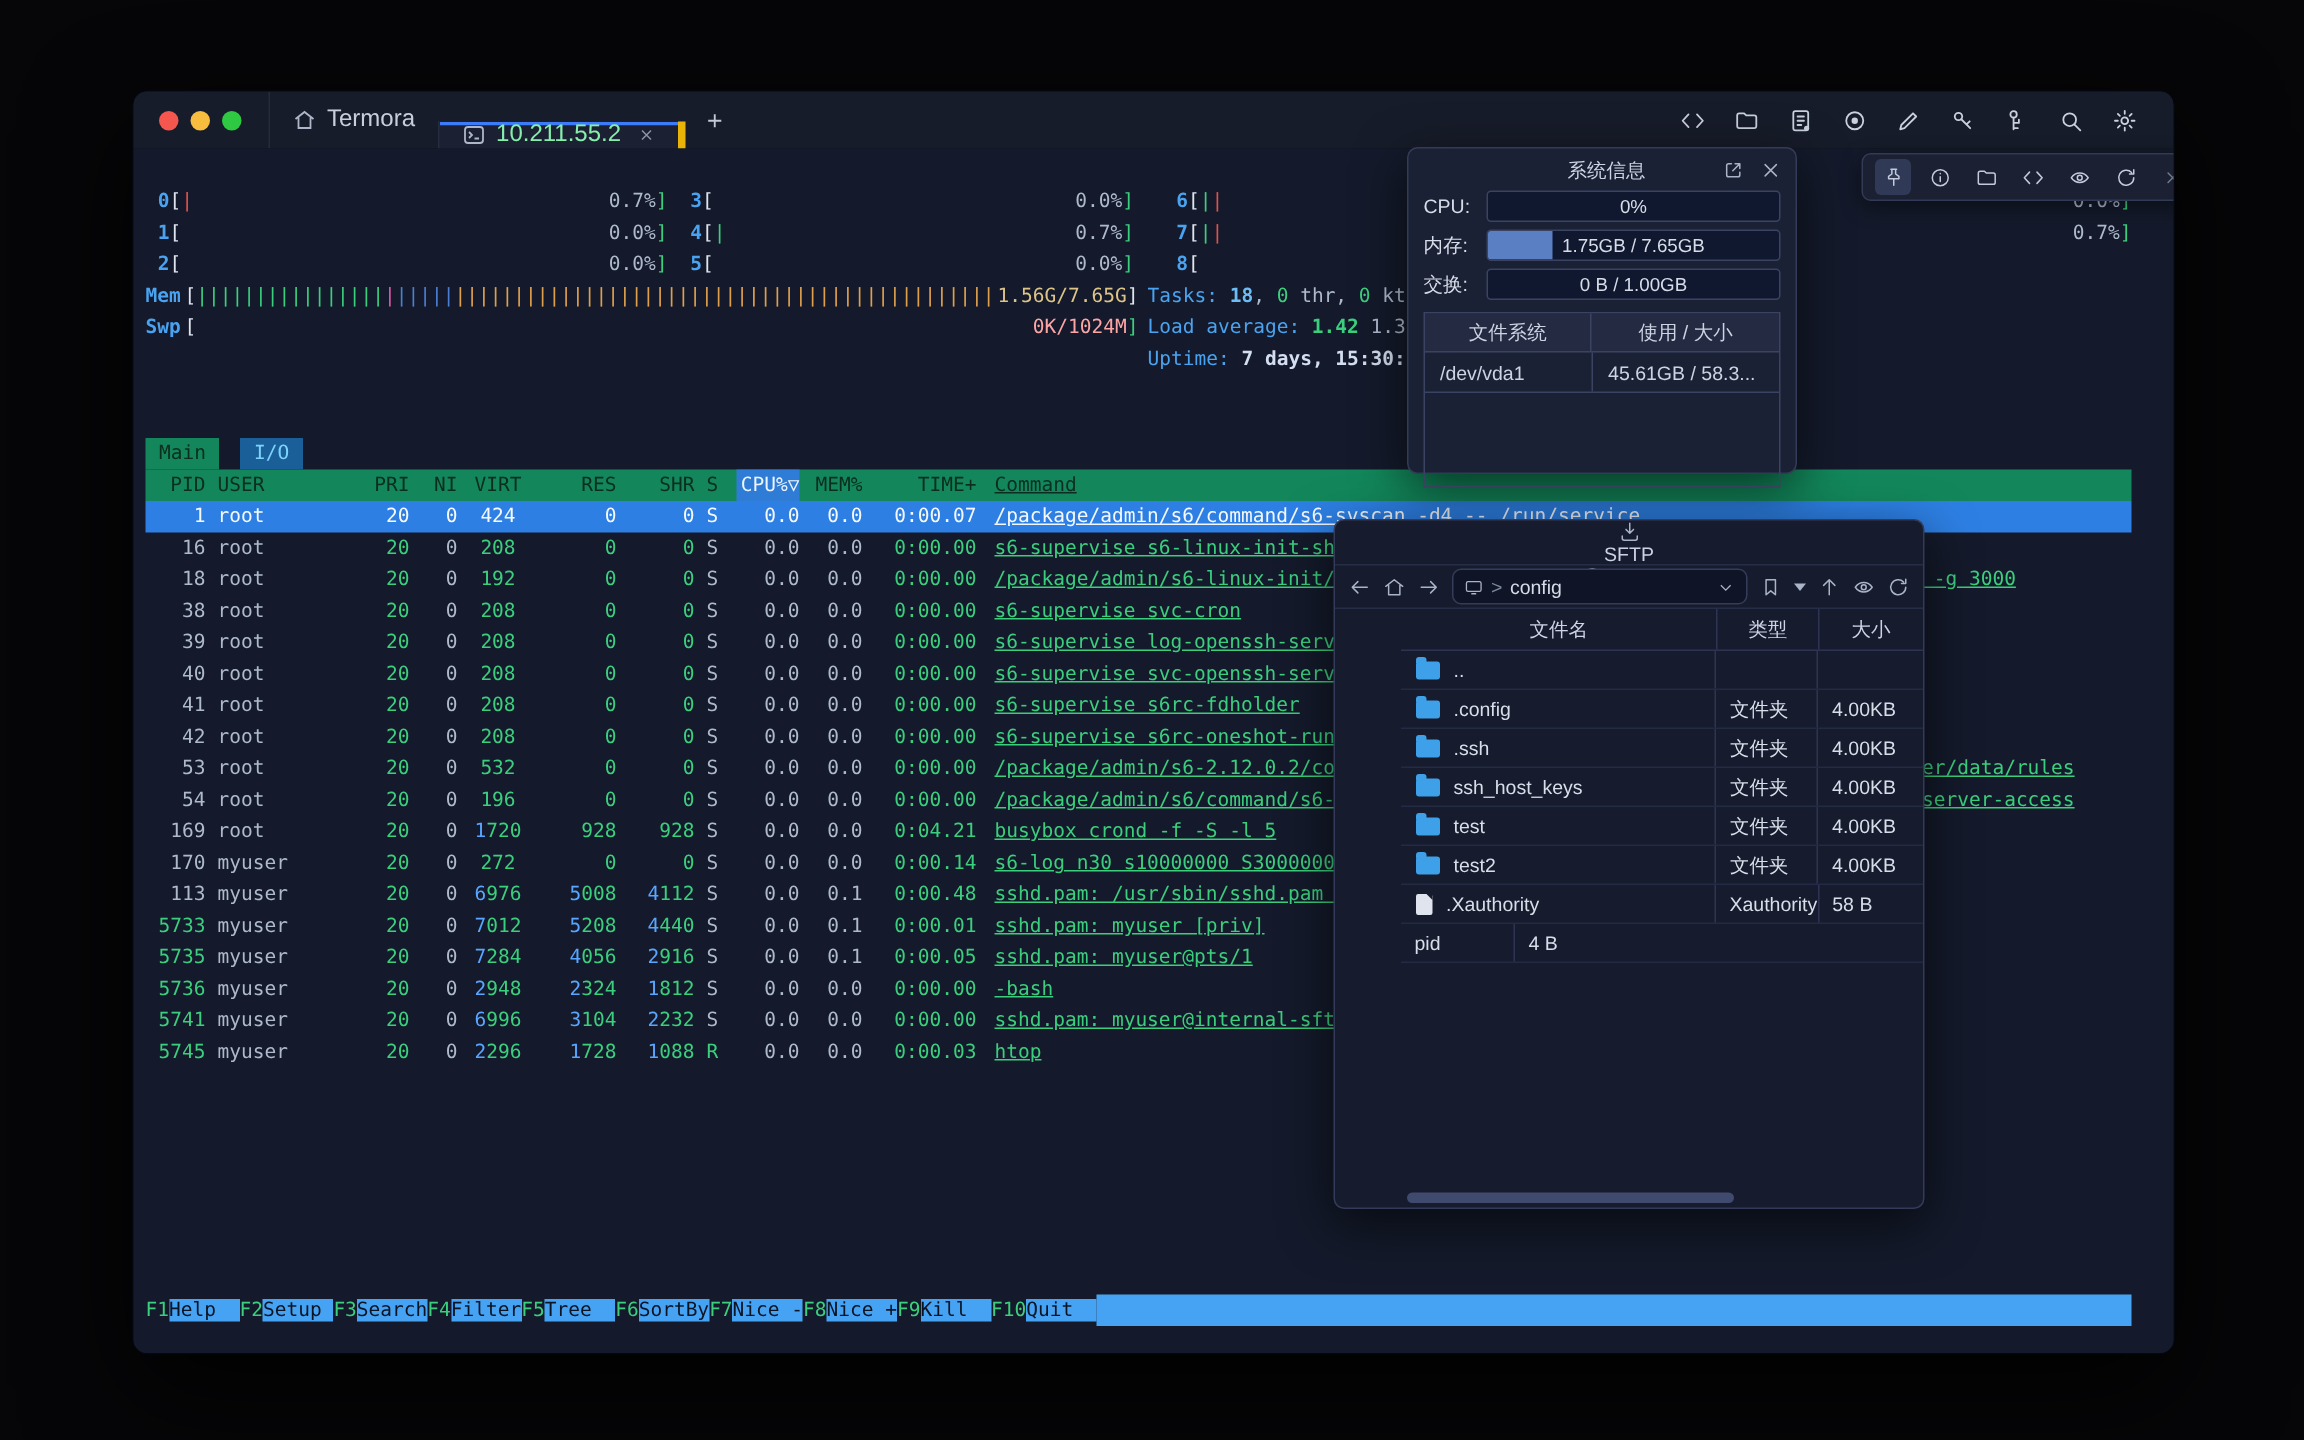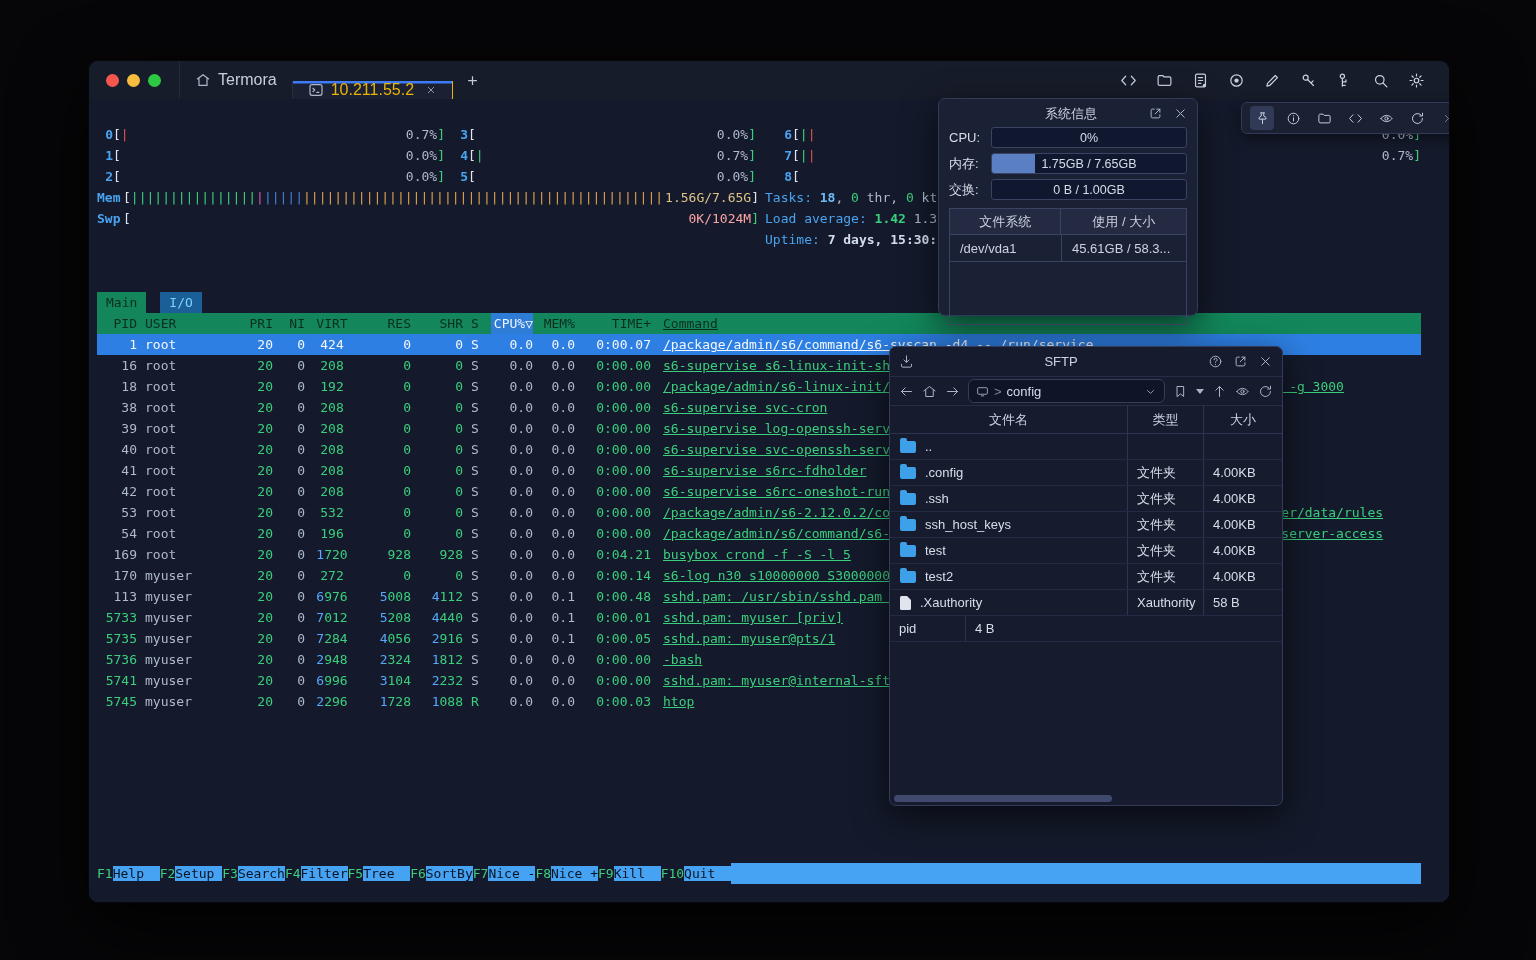--- a/index.html
+++ b/index.html
@@ -7,22 +7,22 @@
   .window{position:absolute;left:88px;top:60px;width:1360px;height:841px;background:#141a2b;
     border-radius:10px;overflow:hidden;box-shadow:0 24px 70px rgba(0,0,0,.8);border:1px solid #05070c;}
   
   .titlebar{height:38px;background:#171c2a;display:flex;align-items:stretch;border-bottom:1px solid #0b0f19;}
   .lights{display:flex;align-items:center;gap:8px;padding:0 18px 0 17px;}
   .light{width:13px;height:13px;border-radius:50%;}
   .light.red{background:#f5564d;} .light.yellow{background:#f6bd3e;} .light.green{background:#2fc842;}
   .tab{display:flex;align-items:center;gap:7px;padding:0 15px;color:#c7cedd;font-size:16px;
     border-left:1px solid #232a3b;}
   .tab svg{width:16px;height:16px;stroke:#aeb7c9;}
-  .tab.active{background:#1b2132;border-left:1px solid #262d3f;border-right:1px solid #eab308;
-    box-shadow:inset 0 2.5px 0 #3e7bfa;color:#eab308;margin-top:20px;}
+  .tab.active{background:#1b2132;border-left:1px solid #262d3f;border-right:5px solid #eab308;
+    box-shadow:inset 0 2.5px 0 #3e7bfa;color:#86efac;margin-top:20px;}
   .tab .close{margin-left:4px;display:flex;} .tab .close svg{width:12px;height:12px;stroke:#8b94a8;}
   .newtab{display:flex;align-items:center;padding:0 12px;} .newtab svg{width:15px;height:15px;stroke:#c2c9d8;}
   .tb-spacer{flex:1;}
   .tb-icons{display:flex;align-items:center;gap:19px;padding-right:24px;}
   .tb-icons svg{width:17px;height:17px;stroke:#c9d0de;fill:none;stroke-width:1.7;stroke-linecap:round;stroke-linejoin:round;}
   
   .term{position:absolute;top:38px;left:0;right:0;bottom:0;background:#141a2b;
     font-family:"DejaVu Sans Mono",monospace;font-size:13px;line-height:21px;color:#aeb9cc;}
   .trow{display:flex;margin:0 28px 0 8px;height:21px;white-space:pre;align-items:center;}
   .htop-top{padding-top:25px;}
@@ -95,29 +95,29 @@
   .fsempty{height:62px;}
   
   .ovbar{position:absolute;left:1152px;top:41px;height:30px;background:#1b2132;border:1px solid #323a55;
     border-radius:6px;display:flex;align-items:center;gap:7px;padding:0 8px;box-shadow:0 4px 14px rgba(0,0,0,.45);}
   .ovbtn{width:24px;height:24px;border-radius:4px;display:flex;align-items:center;justify-content:center;}
   .ovbtn svg{width:15px;height:15px;stroke:#c3cadb;fill:none;stroke-width:1.6;stroke-linecap:round;stroke-linejoin:round;}
   .ovbtn.active{background:#303a56;}
   .ovbtn.dim svg{stroke:#707a90;}
   
   .sftp{left:800px;top:285px;width:392px;height:458px;display:flex;flex-direction:column;background:#161c2e;}
-  .sftp .phead{border-bottom:1px solid #262e47;}
+  .sftp .phead{border-bottom:1px solid #262e47;flex-direction:column;}
   .navrow{height:28px;display:flex;align-items:center;gap:8px;padding:0 9px;border-bottom:1px solid #262e47;}
   .crumb{flex:1;height:22px;background:#0f1527;border:1px solid #343c5a;border-radius:6px;
     display:flex;align-items:center;gap:5px;padding:0 7px;color:#d5dbe8;}
   .crumb svg{width:13px;height:13px;stroke:#aab3c8;fill:none;stroke-width:1.6;}
   .crumb .sep{color:#7d869c;}
   .crumb .spacerc{flex:1;}
   .caret{width:0;height:0;border-left:4px solid transparent;border-right:4px solid transparent;border-top:5px solid #aab3c8;}
-  .ftable{flex:1;display:flex;flex-direction:column;overflow:hidden;}
+  .ftable{flex:1;display:flex;flex-direction:column;overflow:hidden;margin-left:44px;}
   .fthead{display:flex;height:27px;border-bottom:1px solid #2c3452;align-items:center;color:#cdd4e3;}
   .ftc1{width:237px;display:flex;align-items:center;justify-content:center;height:100%;border-right:1px solid #2c3452;}
   .ftc2{width:75px;display:flex;align-items:center;justify-content:center;height:100%;border-right:1px solid #2c3452;}
   .ftc3{width:78px;display:flex;align-items:center;justify-content:center;height:100%;}
   .ftrow{display:flex;height:25px;border-bottom:1px solid #232a44;align-items:center;color:#d8dee9;}
   .ftrow .ftc1{justify-content:flex-start;padding-left:10px;width:227px;}
   .ftrow .ftc2{justify-content:flex-start;padding-left:9px;width:66px;}
   .ftrow .ftc3{justify-content:flex-start;padding-left:9px;width:69px;}
   .ficon{display:inline-block;position:relative;margin-right:9px;flex:none;}
   .ficon.folder{width:16px;height:12px;background:#3da0e8;border-radius:2px;}

